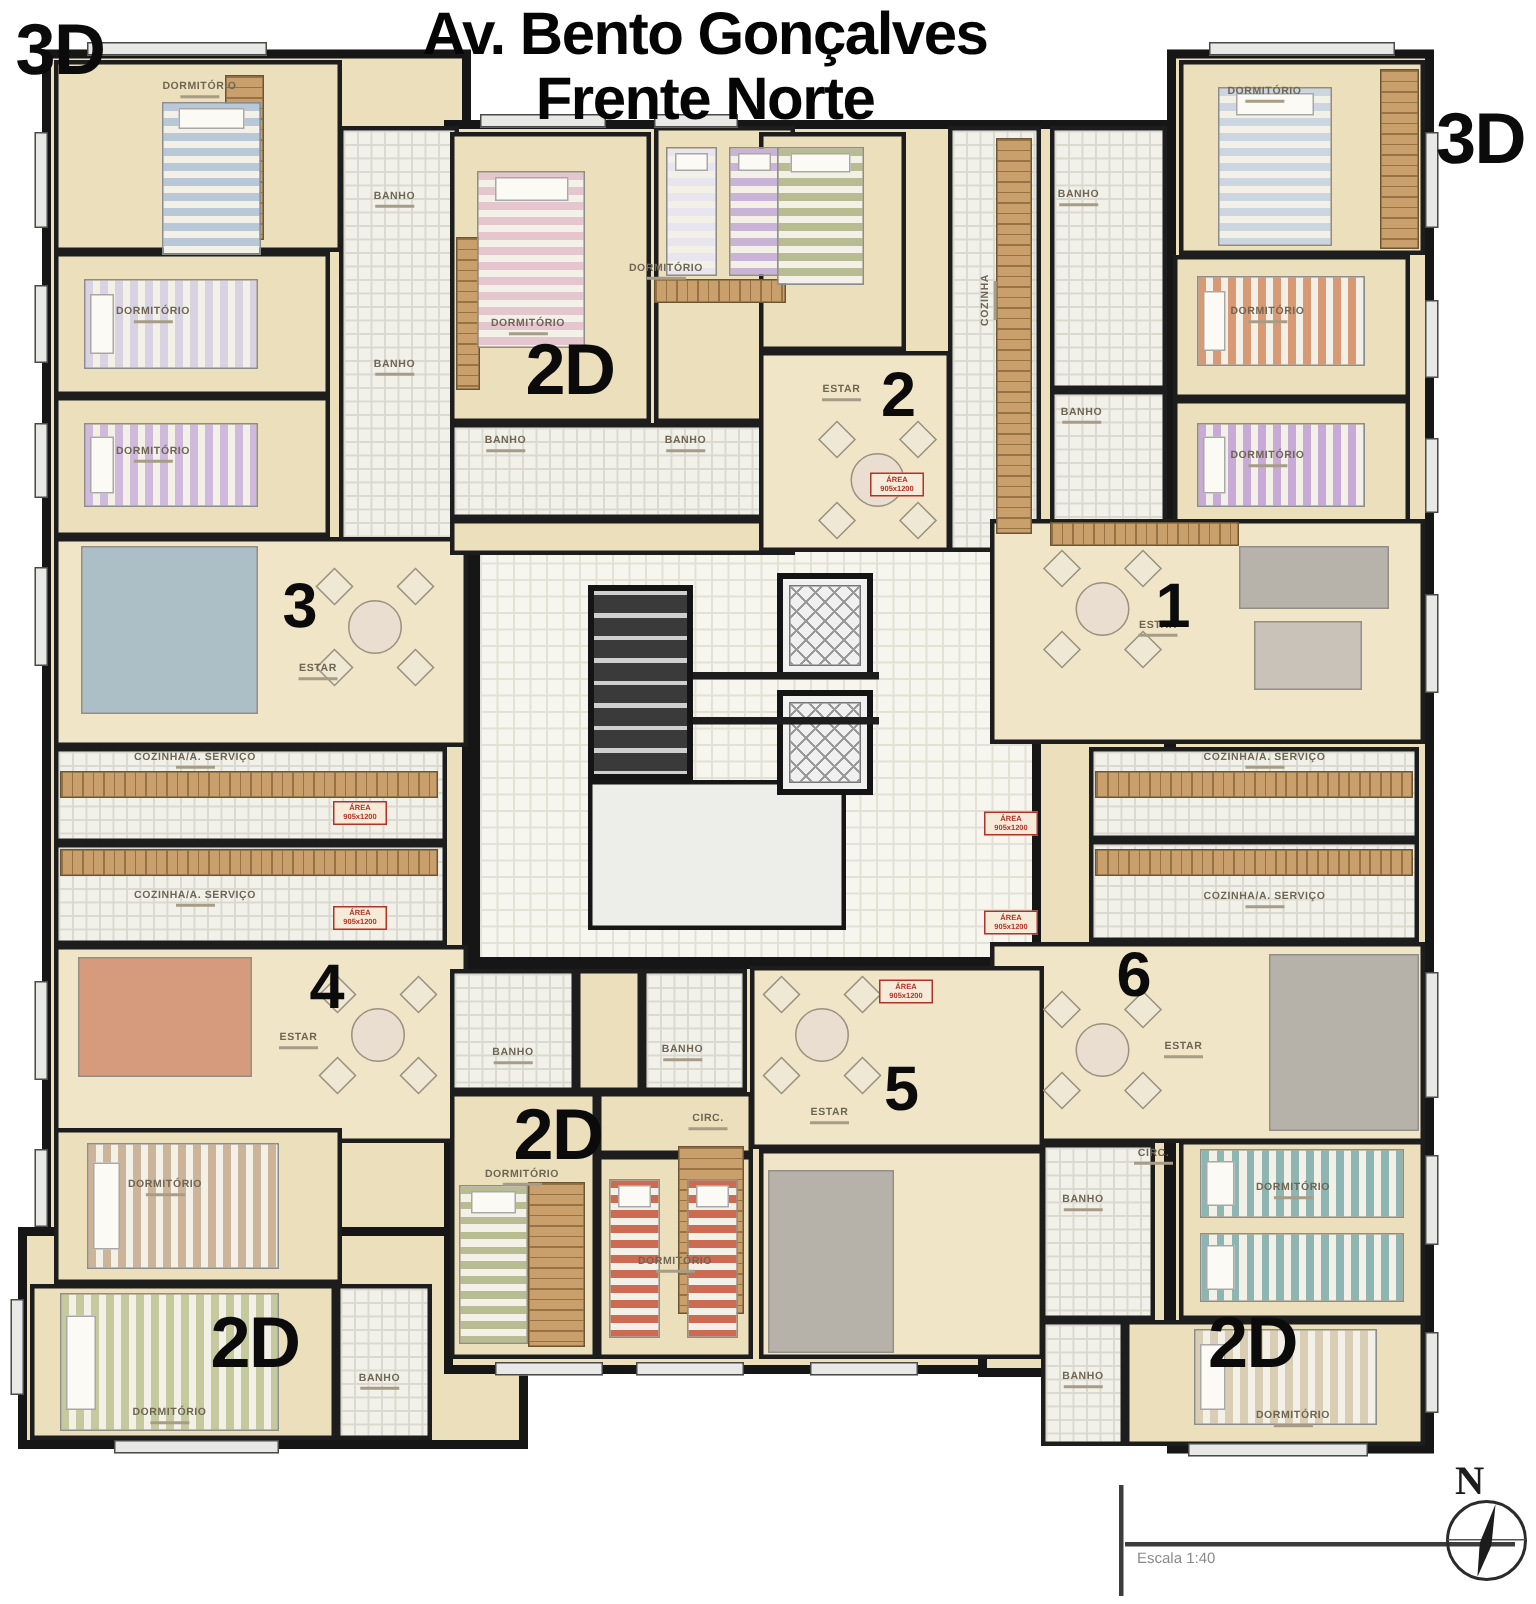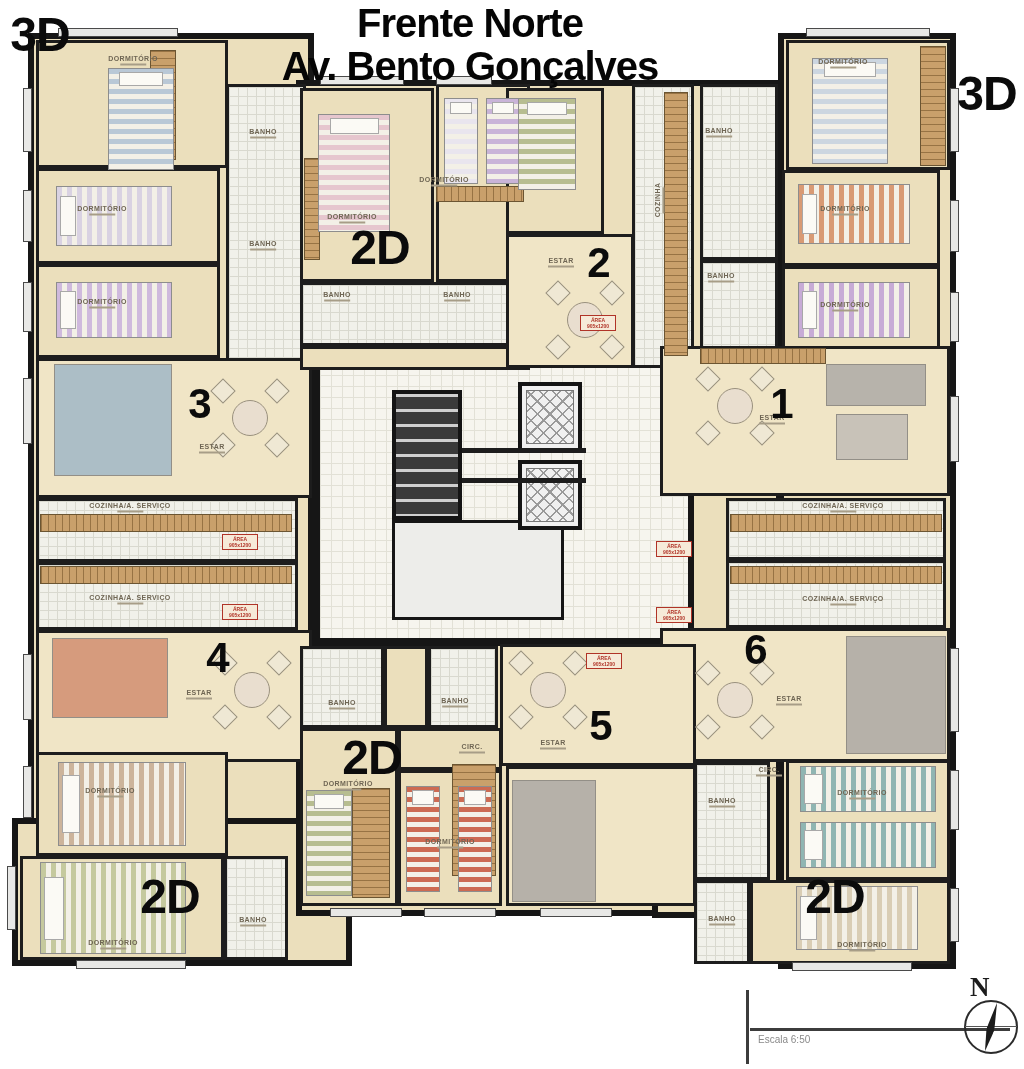--- a/index.html
+++ b/index.html
@@ -337,27 +337,27 @@
       <div class="tlabel" style="left: 40px; top: 34px;">3D</div>
       <div class="tlabel" style="left: 987px; top: 93px;">3D</div>
       <div class="tlabel" style="left: 380px; top: 247px;">2D</div>
       <div class="tlabel" style="left: 372px; top: 757px;">2D</div>
       <div class="tlabel" style="left: 170px; top: 896px;">2D</div>
       <div class="tlabel" style="left: 835px; top: 896px;">2D</div>
     </div>
 
 
   <div id="main-title">
+    <div>Av. Bento Gonçalves</div>
     <div>Frente Norte</div>
-    <div>Av. Bento Gonçalves</div>
   </div>
 
   <div id="legend-vline"></div>
   <div id="legend-rule"></div>
-  <div id="legend-scale">Escala 6:50</div>
+  <div id="legend-scale">Escala 1:40</div>
 
   <div id="compass">
     <div class="n">N</div>
     <div class="ring"></div>
     <div class="dia"></div>
     <div class="needle"></div>
   </div>
 </div>
 
 </body></html>

